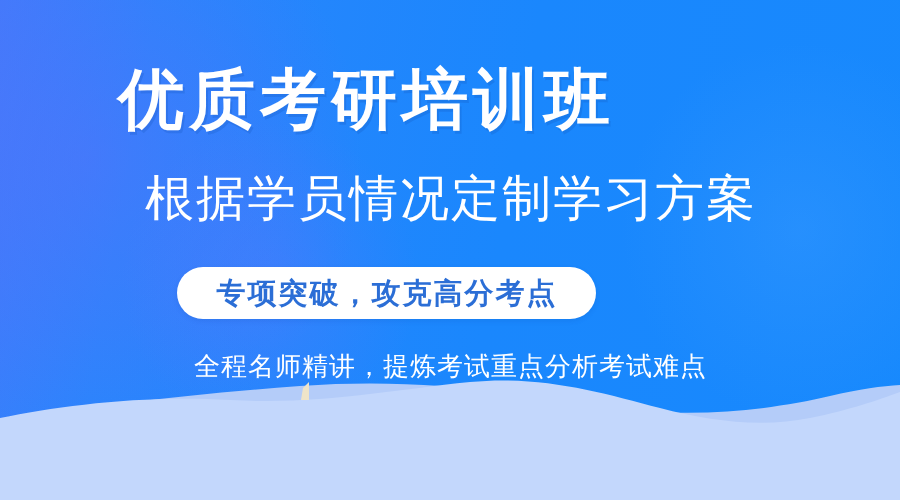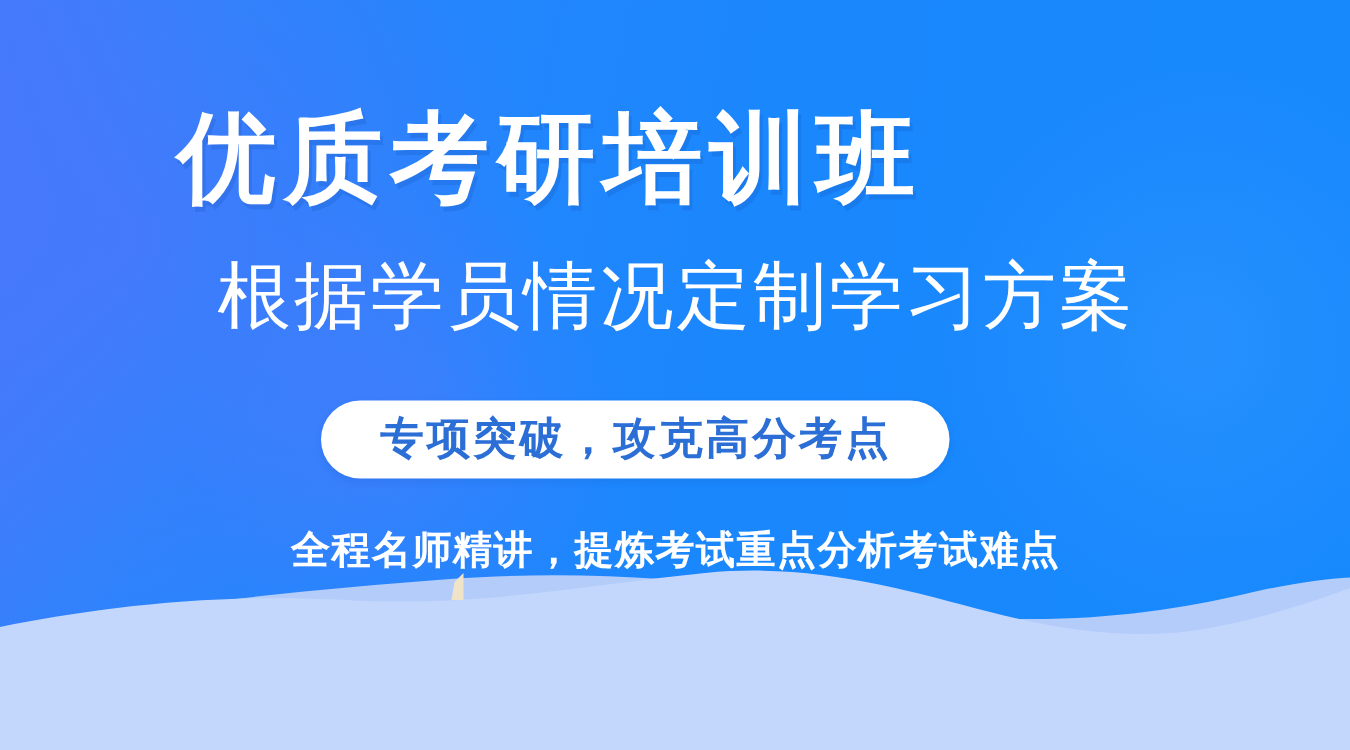--- a/index.html
+++ b/index.html
@@ -73,20 +73,21 @@
     top: 72px;
     width: 728px;
     font-size: 66px;
     line-height: 1;
     font-weight: bold;
     color: #ffffff;
     letter-spacing: 5px;
     text-indent: 5px;
     text-shadow: 2px 3px 0 rgba(20,80,180,0.22);
     white-space: nowrap;
+    font-family: Liberation Mono, monospace;
   }
 
   .subhead {
     position: absolute;
     left: 0;
     top: 174px;
     width: 900px;
     font-size: 49px;
     line-height: 1;
     font-weight: normal;
@@ -94,21 +95,20 @@
     letter-spacing: 2px;
     text-indent: 2px;
     white-space: nowrap;
   }
 
   .pill-wrap {
     position: absolute;
     left: 0;
     top: 267px;
     width: 772px;
-    margin-left: 37px;
   }
   .pill {
     display: inline-block;
     box-sizing: border-box;
     height: 52px;
     line-height: 52px;
     padding: 0 38px;
     border-radius: 26px;
     background: #ffffff;
     color: #2b6ed6;
@@ -120,21 +120,21 @@
     box-shadow: 0 2px 5px rgba(10,60,150,0.12);
   }
 
   .tagline {
     position: absolute;
     left: 0;
     top: 353px;
     width: 900px;
     font-size: 26px;
     line-height: 1;
-    font-weight: bold;
+    font-weight: normal;
     color: #ffffff;
     letter-spacing: 1px;
     text-indent: 1px;
     white-space: nowrap;
   }
 </style>
 </head>
 <body>
 
 <div id="banner">

